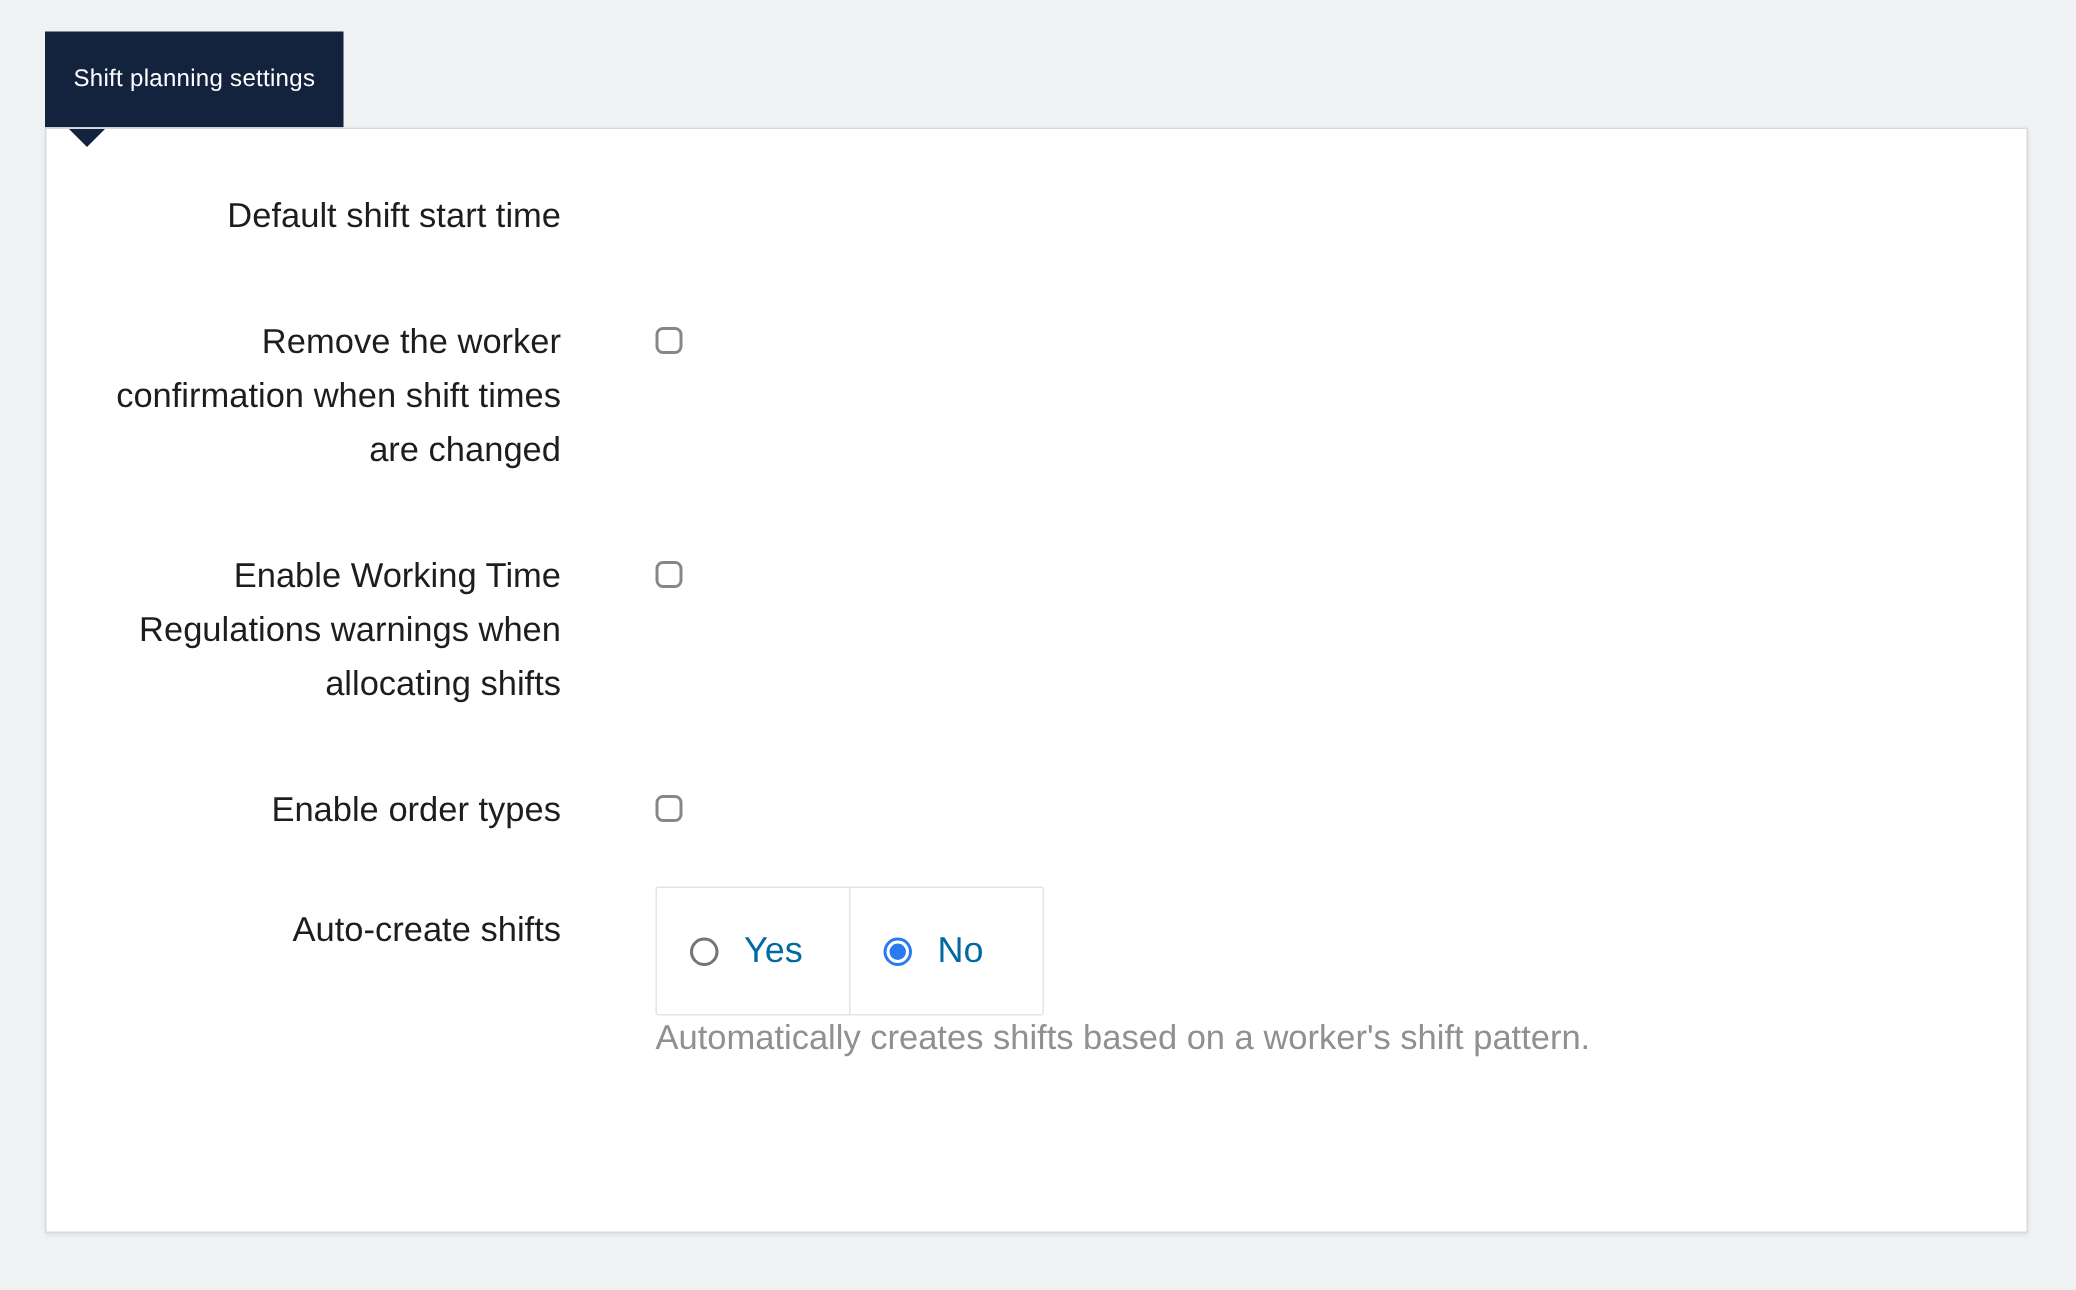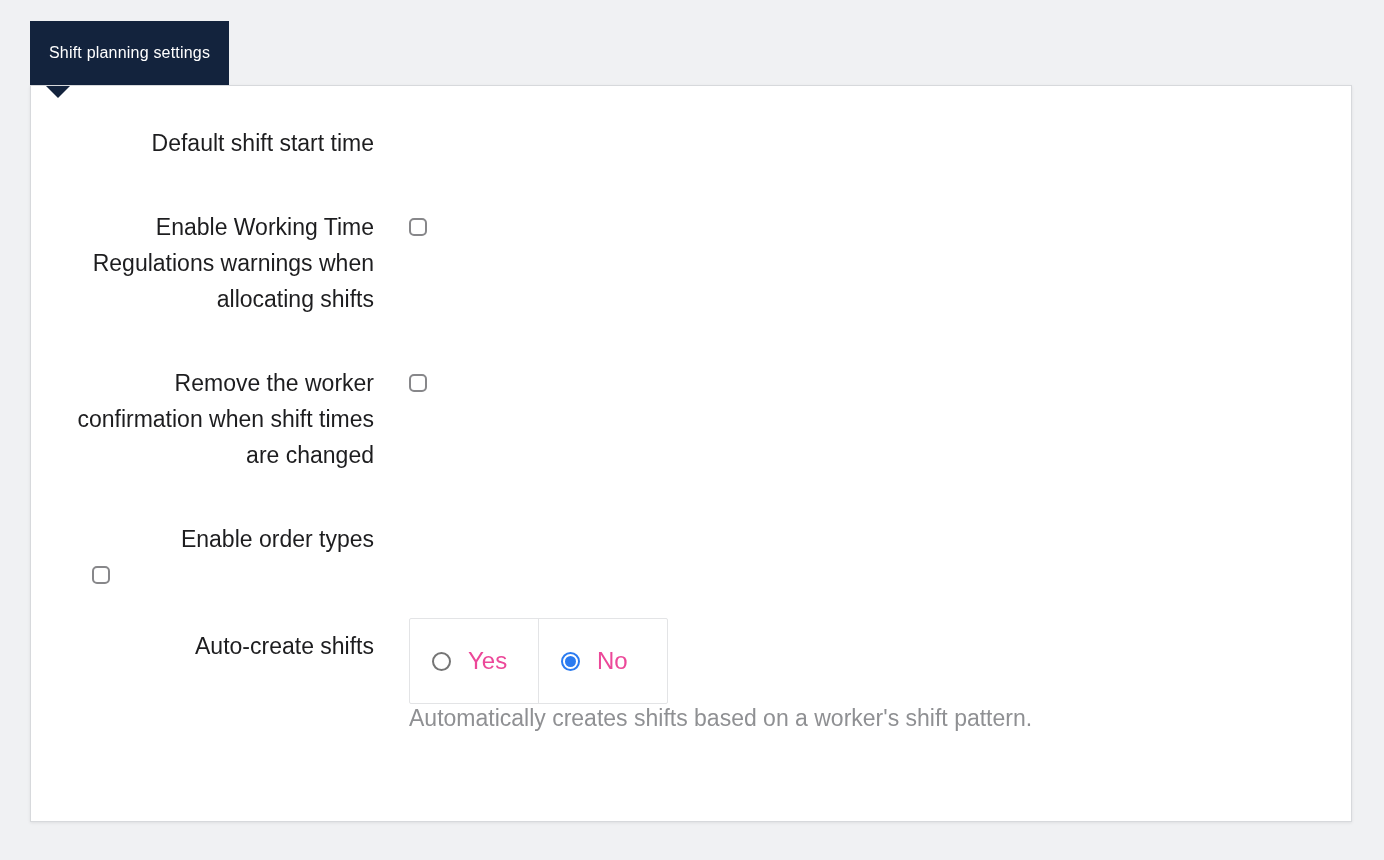--- a/index.html
+++ b/index.html
@@ -31,23 +31,23 @@
     padding: 39px 0 0 26px;
   }
   .notch {
     position: absolute;
     top: 0; left: 15px;
     width: 0; height: 0;
     border-left: 12px solid transparent;
     border-right: 12px solid transparent;
     border-top: 12px solid var(--header-bg, #13233d);
   }
-  .row { display: flex; align-items: flex-start; margin-bottom: 48px; }
+  .row { display: flex; align-items: flex-start; margin-bottom: 48px; gap: 28px; }
   .row.center { align-items: center; }
-  .row.tight { margin-bottom: 34px; flex-direction: column; }
+  .row.tight { margin-bottom: 34px; }
   .lbl {
     flex: none;
     width: 317px;
     text-align: right;
     font-size: 23px;
     line-height: 36px;
     color: var(--label-text, #1d1d1f);
   }
   .lbl.pad { padding-top: 10px; }
   .ctrl { margin-left: 35px; display: flex; align-items: center; }
@@ -79,21 +79,21 @@
     border: 1px solid var(--group-border, #e3e4e6);
     border-radius: 2px;
     background: #fff;
   }
   .radio-cell {
     flex: 1;
     display: flex;
     align-items: center;
     padding-left: 22px;
     font-size: 24px;
-    color: #ec4899;
+    color: #0369a1;
     cursor: pointer;
   }
   .radio-cell + .radio-cell { border-left: 1px solid var(--group-border, #e3e4e6); }
   .radio {
     flex: none;
     width: 19px; height: 19px;
     border-radius: 50%;
     border: 2px solid #757575;
     margin-right: 17px;
     position: relative;
@@ -123,28 +123,28 @@
 </div>
 
 <div class="card">
   <div class="notch"></div>
 
   <div class="row center">
     <div class="lbl">Default shift start time</div>
   </div>
 
   <div class="row">
-    <div class="lbl">Enable Working Time Regulations warnings when allocating shifts</div>
+    <div class="lbl">Remove the worker confirmation when shift times are changed</div>
     <div class="ctrl">
       <span class="checkbox"></span>
     </div>
   </div>
 
   <div class="row">
-    <div class="lbl">Remove the worker confirmation when shift times are changed</div>
+    <div class="lbl">Enable Working Time Regulations warnings when allocating shifts</div>
     <div class="ctrl">
       <span class="checkbox"></span>
     </div>
   </div>
 
   <div class="row tight">
     <div class="lbl">Enable order types</div>
     <div class="ctrl">
       <span class="checkbox"></span>
     </div>

